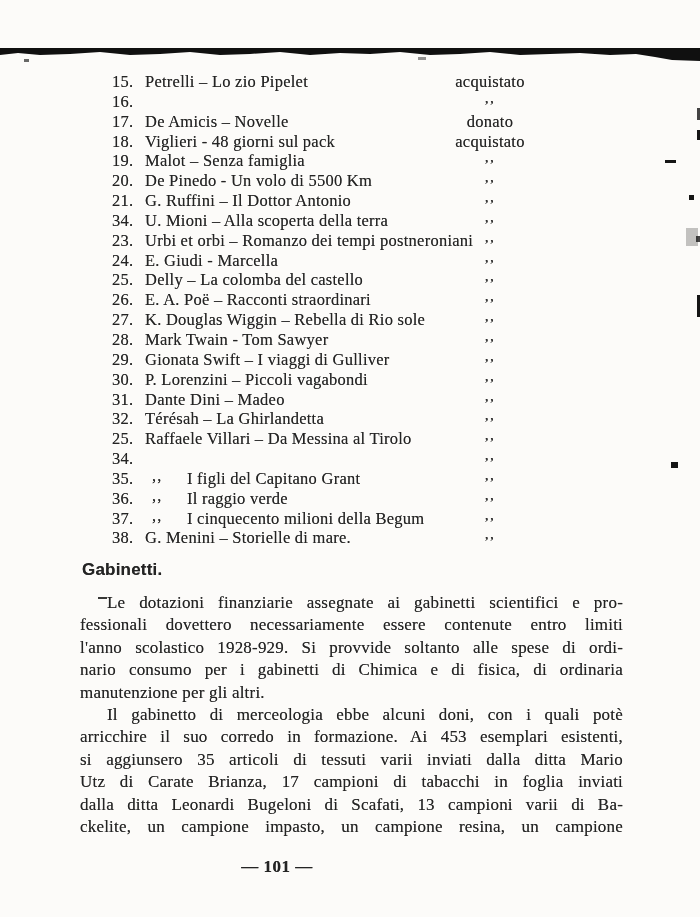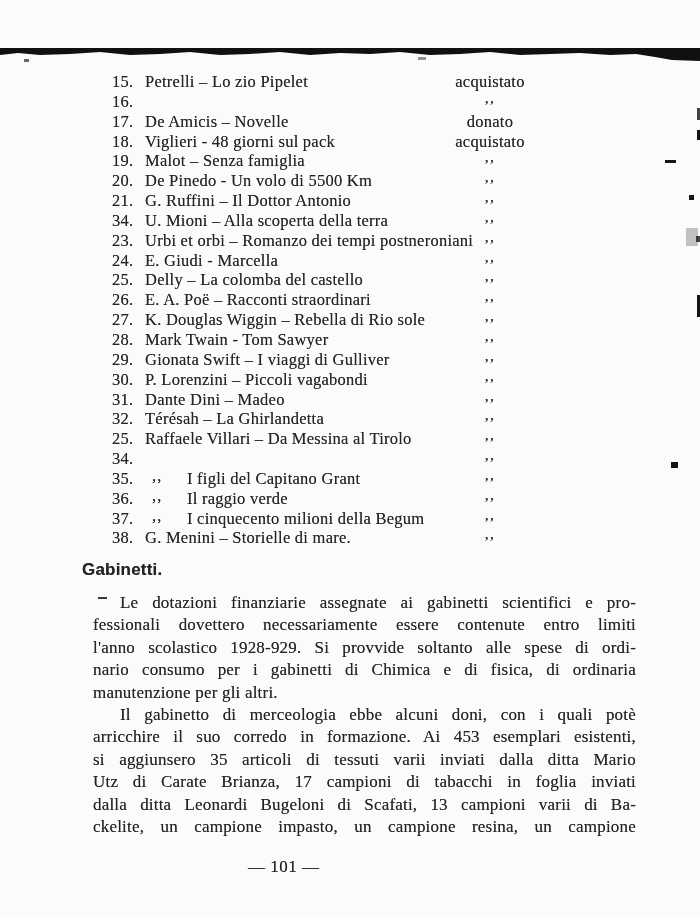--- a/index.html
+++ b/index.html
@@ -22,30 +22,30 @@
   .b-text{position:absolute;left:145px;white-space:nowrap;}
   .book-row.ditto-author .b-text{left:187px;text-align:right;}
   .b-author-ditto{position:absolute;left:152px;letter-spacing:1px;top:-3px;}
   .b-status{position:absolute;left:430px;width:120px;text-align:center;white-space:nowrap;}
   .book-row.status-ditto .b-status{letter-spacing:1.5px;top:-4px;font-size:15.5px;}
   
   .section-heading{position:absolute;left:82px;top:512px;
     font-family:Liberation Sans, sans-serif;
     font-weight:bold;font-size:17px;letter-spacing:.2px;
     text-shadow:0 0 .4px rgba(30,30,30,.6);}
-  .para-block{position:absolute;left:93px;top:544px;width:543px;
+  .para-block{position:absolute;left:80px;top:544px;width:543px;
     font-size:17px;letter-spacing:.2px;
     text-shadow:0 0 .45px rgba(30,30,30,.55);}
   .para-line{height:22.4px;line-height:22.4px;text-align:justify;white-space:normal;}
   .para-line.justify{text-align-last:justify;}
   .para-line.indent{text-indent:27px;}
   
-  .page-number{position:absolute;top:808px;left:248px;width:90px;height:22px;
-    line-height:22px;font-size:17px;letter-spacing:.5px;
-    text-shadow:0 0 .5px rgba(30,30,30,.7);}
+  .page-number{position:absolute;top:808px;left:232px;width:90px;height:22px;
+    line-height:22px;text-align:center;font-size:17px;letter-spacing:.5px;
+    text-shadow:0 0 .5px rgba(30,30,30,.7);font-weight:bold;}
 </style>
 </head>
 <body>
 
 <div class="page">
 
   <svg class="top-band" viewBox="0 0 700 16" preserveAspectRatio="none">
     <polygon fill="#101010" points="0,0 700,0 700,13 672,12 655,9 636,6 610,7 580,5 550,6 520,7 490,4 460,6 430,7 400,4 370,6 340,5 310,7 280,4 250,6 220,7 190,4 160,6 130,7 100,4 70,6 40,7 18,5 0,7"></polygon>
     <rect x="24" y="11" width="5" height="3" fill="#2a2a2a" opacity=".7"></rect>
     <rect x="418" y="9" width="8" height="3" fill="#2a2a2a" opacity=".5"></rect>

